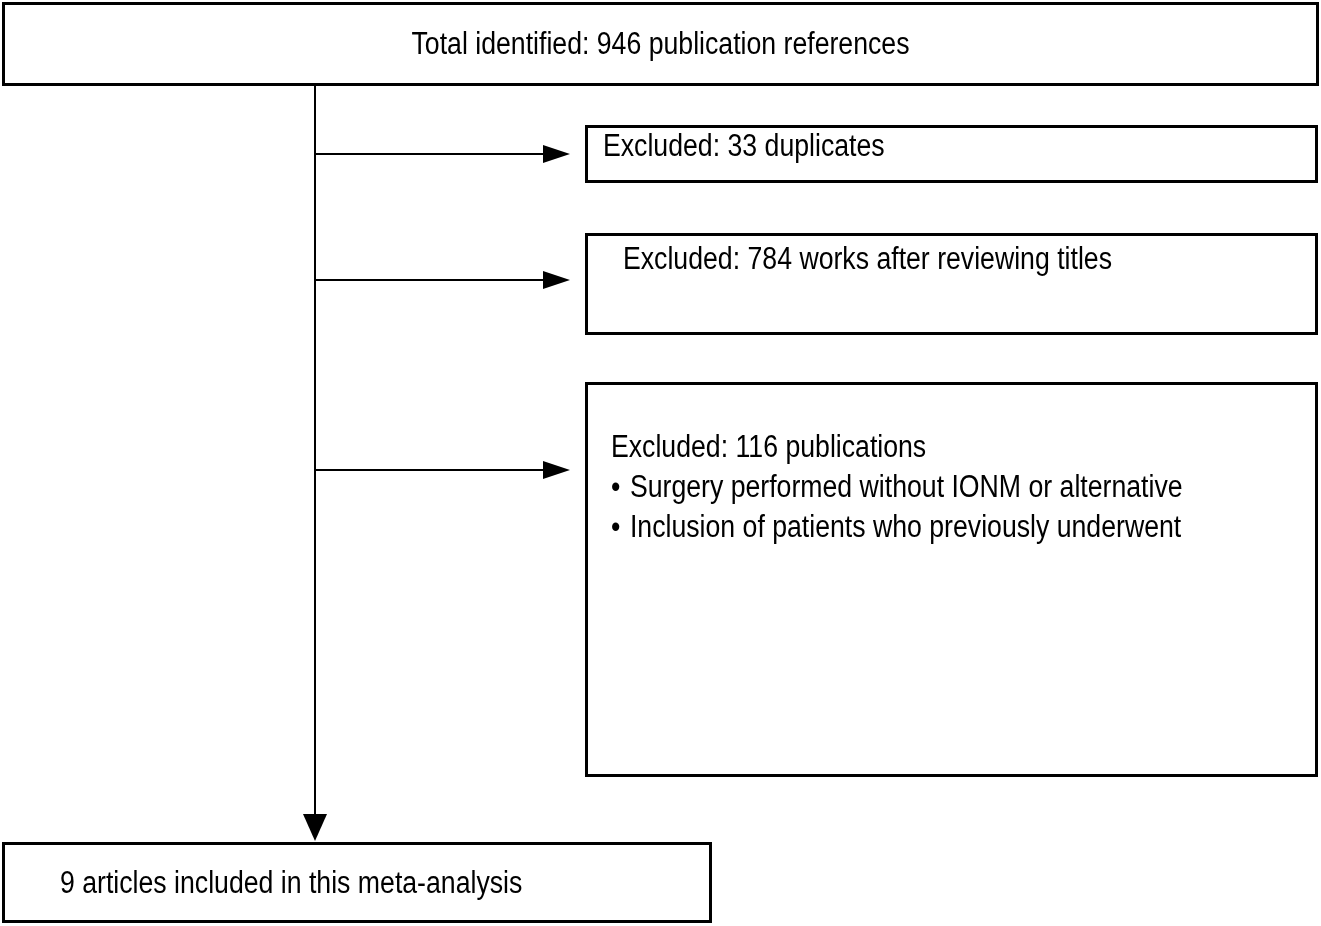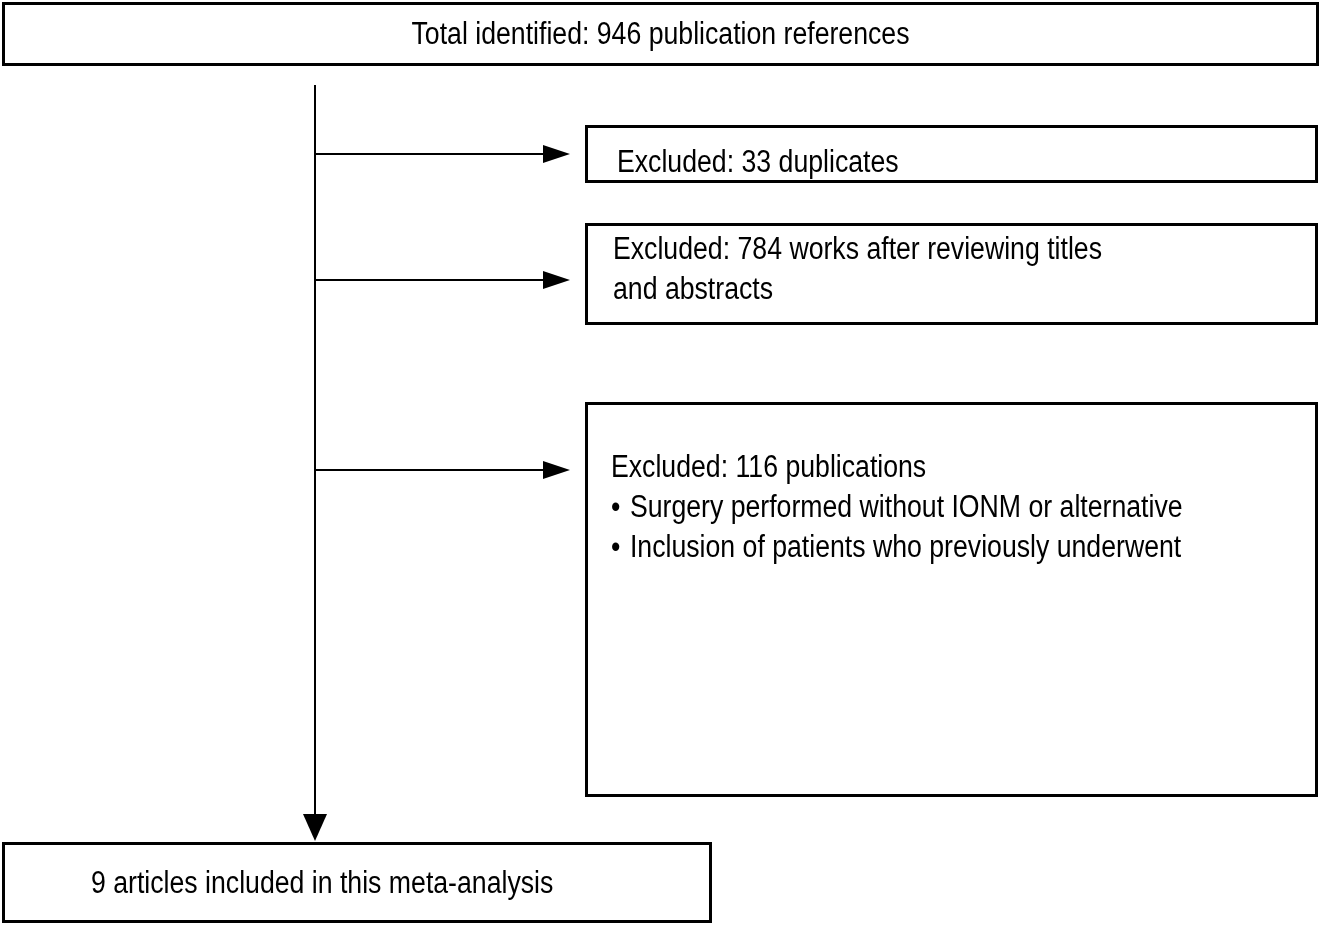--- a/index.html
+++ b/index.html
@@ -22,43 +22,43 @@
   
   .cnd {
     display: inline-block;
     white-space: nowrap;
     transform: scaleX(0.86);
     transform-origin: 0 50%;
   }
   .center-origin { transform-origin: 50% 50%; }
 
   #box-total {
-    left: 2px; top: 2px; width: 1317px; height: 64px;
+    left: 2px; top: 2px; width: 1317px; height: 84px;
     display: flex; align-items: center; justify-content: center;
   }
   #box-duplicates {
     left: 585px; top: 125px; width: 733px; height: 58px;
-    display: flex; align-items: flex-end;
-    padding-left: 29px;
+    display: flex; align-items: flex-start;
+    padding-left: 15px;
   }
   #box-titles {
-    left: 585px; top: 223px; width: 733px; height: 102px;
-    padding: 3px 15px 0 25px;
+    left: 585px; top: 233px; width: 733px; height: 102px;
+    padding: 3px 15px 0 35px;
     line-height: 40px;
     text-decoration: underline;
   }
   #box-criteria {
-    left: 585px; top: 402px; width: 733px; height: 395px;
+    left: 585px; top: 382px; width: 733px; height: 395px;
     padding: 42px 15px 0 23px;
     line-height: 40px;
   }
   #box-result {
     left: 2px; top: 842px; width: 710px; height: 81px;
     display: flex; align-items: center;
-    padding-left: 86px;
+    padding-left: 55px;
   }
 
   .line { line-height: 40px; }
   .mk { display: inline-block; width: 22px; }
   .ind .cnd { margin-left: 19px; }
 
   
   .vline, .hline { position: absolute; background: #000000; }
   #stem-vertical { left: 314px; top: 85px; width: 2px; height: 731px; }
   .hline { height: 2px; left: 315px; width: 230px; }
@@ -103,23 +103,20 @@
   </div>
 
   <div id="box-duplicates" class="box">
     <span class="cnd">Excluded: 33 duplicates</span>
   </div>
 
   <div id="box-titles" class="box">
     <div class="line">
       <span class="cnd">Excluded: 784 works after reviewing titles</span>
     </div>
-    <div class="line">
-      <span class="cnd">and abstracts</span>
-    </div>
   </div>
 
   <div id="box-criteria" class="box">
     <div class="line">
       <span class="cnd">Excluded: 116 publications</span>
     </div>
     <div class="line">
       <span class="cnd"><span class="mk">•</span><span>Surgery performed without IONM or alternative</span></span>
     </div>
     <div class="line">

